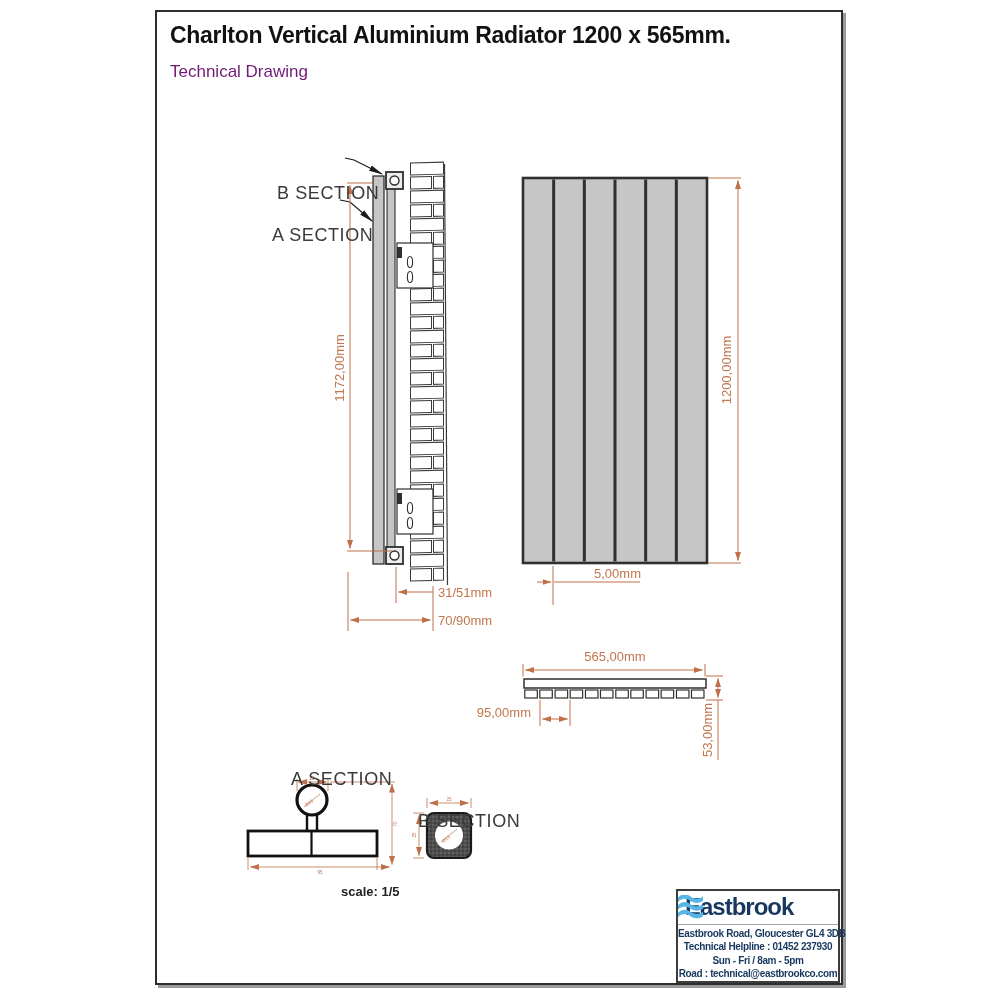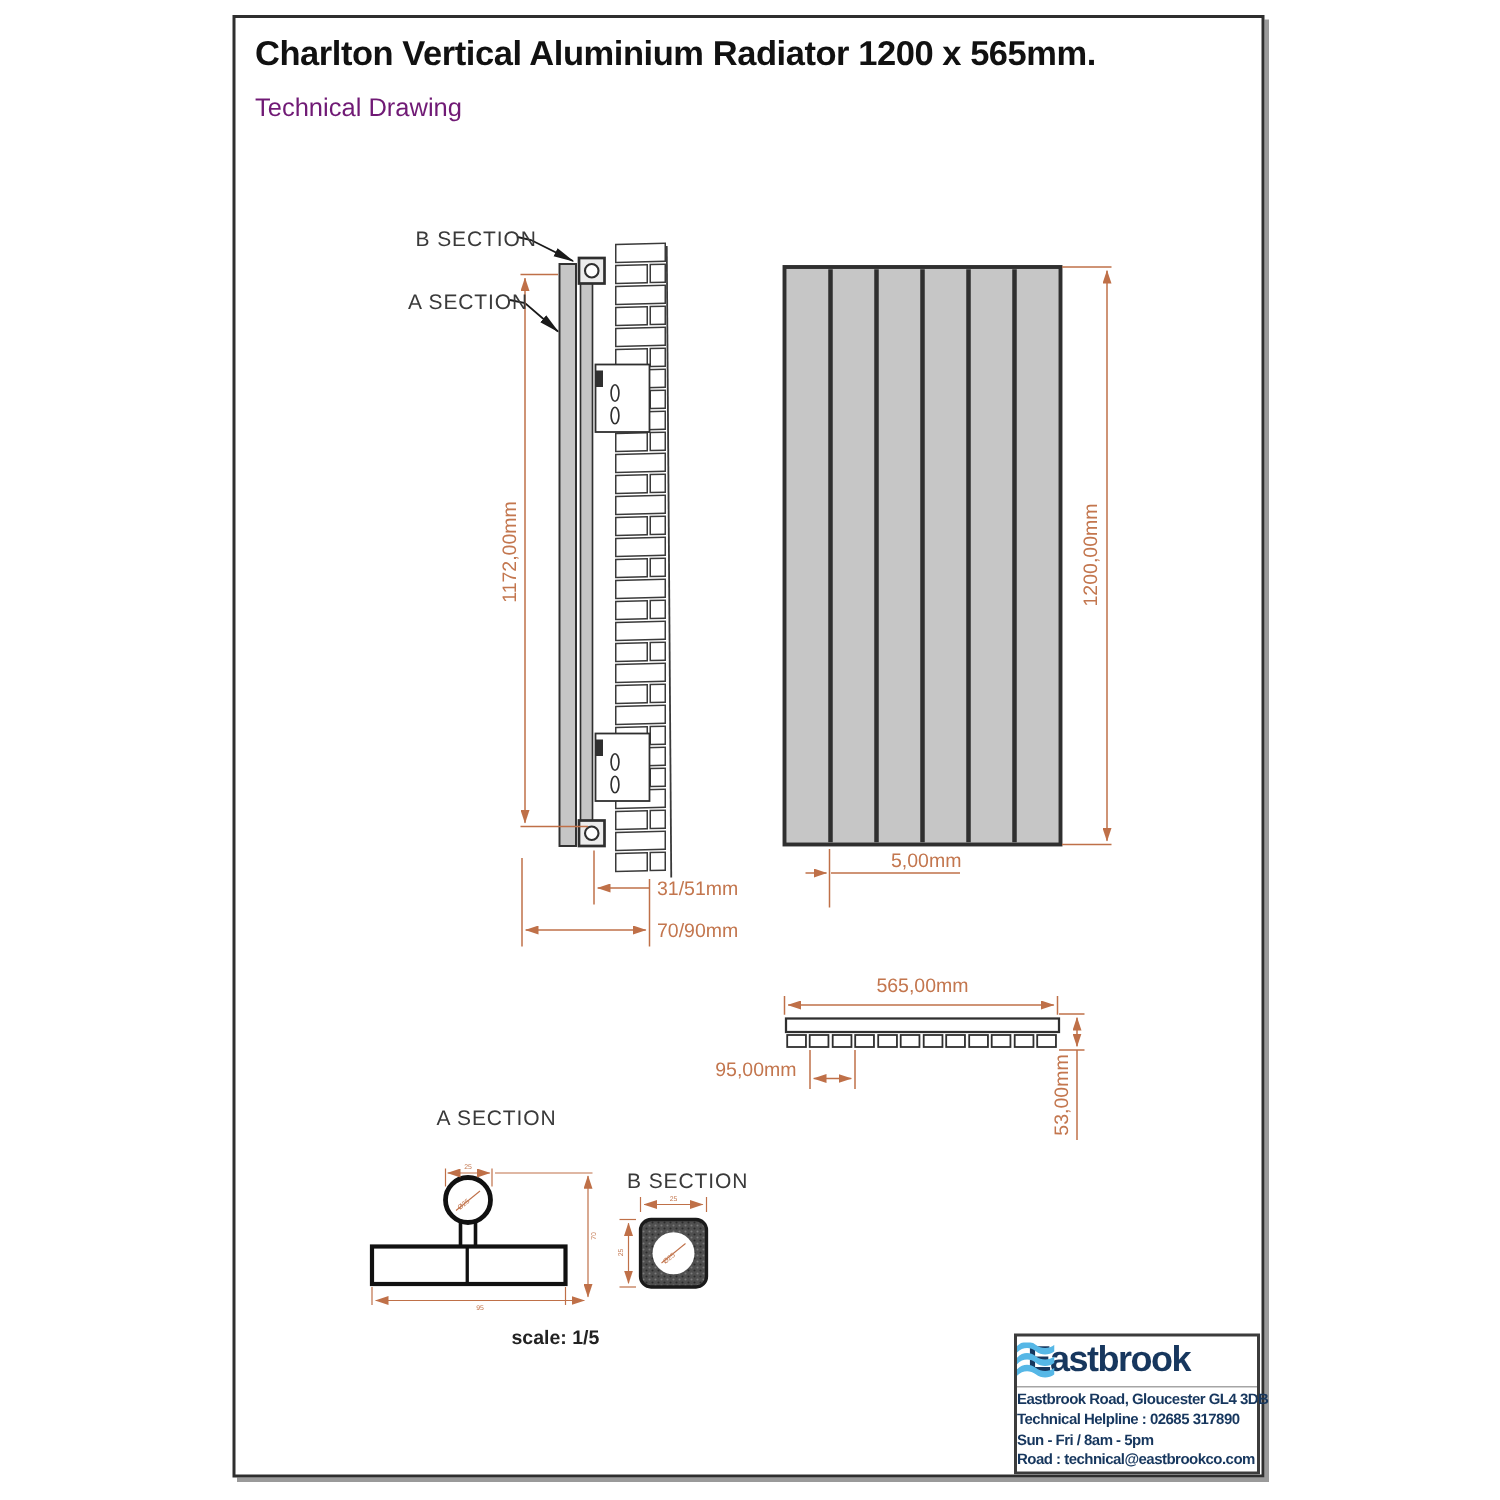--- a/index.html
+++ b/index.html
@@ -3,31 +3,31 @@
 <meta charset="utf-8">
 <style>
   html,body{margin:0;padding:0;background:#fff;}
   .page{position:relative;width:902px;height:1000px;background:#fff;overflow:hidden;
         font-family:"Liberation Sans",sans-serif;color:#222;}
   .sheet{position:absolute;left:155px;top:10px;width:684px;height:971px;
          border:2px solid #2e2e2e;box-shadow:3px 3px 0 #9a9a9a;background:#fff;}
   .abs{position:absolute;white-space:nowrap;}
   .heading{left:170px;top:22px;font-size:23px;font-weight:bold;color:#111;letter-spacing:-0.3px;}
   .subheading{left:170px;top:50px;font-size:17px;color:#701a75;margin-top:12px;}
-  .sec-label{font-size:14px;color:#3a3a3a;letter-spacing:0.6px;}
+  .sec-label{font-size:18px;color:#3a3a3a;letter-spacing:0.6px;margin-top:32px;}
   .scale-note{left:341px;top:884px;font-size:13px;font-weight:600;color:#222;text-align:right;}
   svg{position:absolute;left:0;top:0;}
   .dimtxt{fill:#c3764e;font-family:"Liberation Sans",sans-serif;font-size:13px;}
   .tinytxt{fill:#c3764e;font-family:"Liberation Sans",sans-serif;font-size:4.6px;}
   
   .footer-box{left:676px;top:889px;width:160px;height:90px;border:2px solid #3c3c3c;background:#fff;}
   .logo-row{position:relative;height:33px;border-bottom:1px solid #a5a5a5;}
   .brand{position:absolute;left:7px;top:2px;font-size:24px;font-weight:bold;color:#17375e;letter-spacing:-1px;}
   .waves{position:absolute;right:5px;top:4px;}
-  .footer-lines{padding-top:2px;text-align:left;}
+  .footer-lines{padding-top:2px;text-align:center;}
   .footer-line{font-size:10px;font-weight:bold;color:#17375e;line-height:13.4px;letter-spacing:-0.35px;}
 </style>
 </head>
 <body>
 
 <div class="page">
 
   <div class="sheet"></div>
 
   <div class="abs heading">Charlton Vertical Aluminium Radiator 1200 x 565mm.</div>
@@ -242,19 +242,19 @@
     <div class="logo-row">
       <span class="brand">Eastbrook</span>
       <svg class="waves" width="25" height="25" viewBox="0 0 26 26">
         <path d="M0,7 C4,3 9,3 13,6 C17,9 22,9 26,6 L26,1.5 C22,4.5 17,4.5 13,1.5 C9,-1.5 4,-1.5 0,2.5 Z" fill="#56b7e6"></path>
         <path d="M0,15 C4,11 9,11 13,14 C17,17 22,17 26,14 L26,9.5 C22,12.5 17,12.5 13,9.5 C9,6.5 4,6.5 0,10.5 Z" fill="#56b7e6"></path>
         <path d="M0,23 C4,19 9,19 13,22 C17,25 22,25 26,22 L26,17.5 C22,20.5 17,20.5 13,17.5 C9,14.5 4,14.5 0,18.5 Z" fill="#56b7e6"></path>
       </svg>
     </div>
     <div class="footer-lines">
       <div class="footer-line">Eastbrook Road, Gloucester GL4 3DB</div>
-      <div class="footer-line">Technical Helpline : 02685 317890</div>
+      <div class="footer-line">Technical Helpline : 01452 237930</div>
       <div class="footer-line">Sun - Fri / 8am - 5pm</div>
       <div class="footer-line">Road : technical@eastbrookco.com</div>
     </div>
   </div>
 
 </div>
 
 </body></html>

